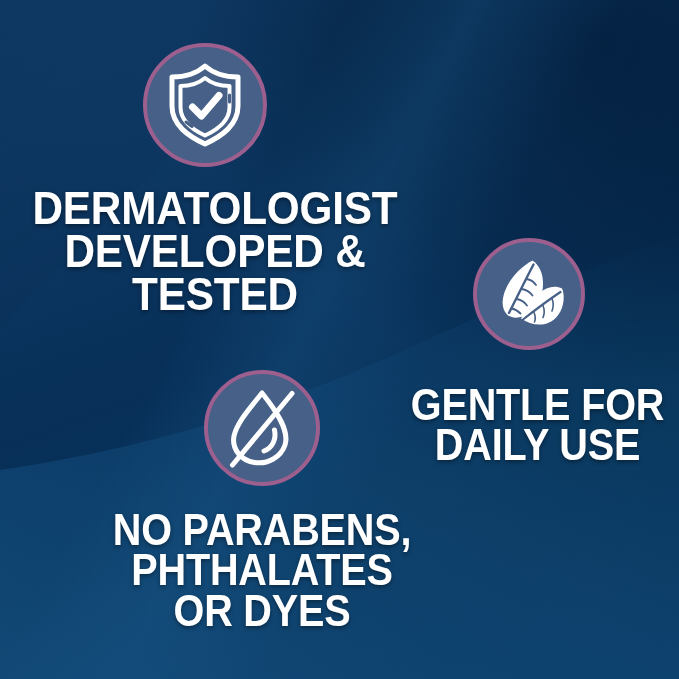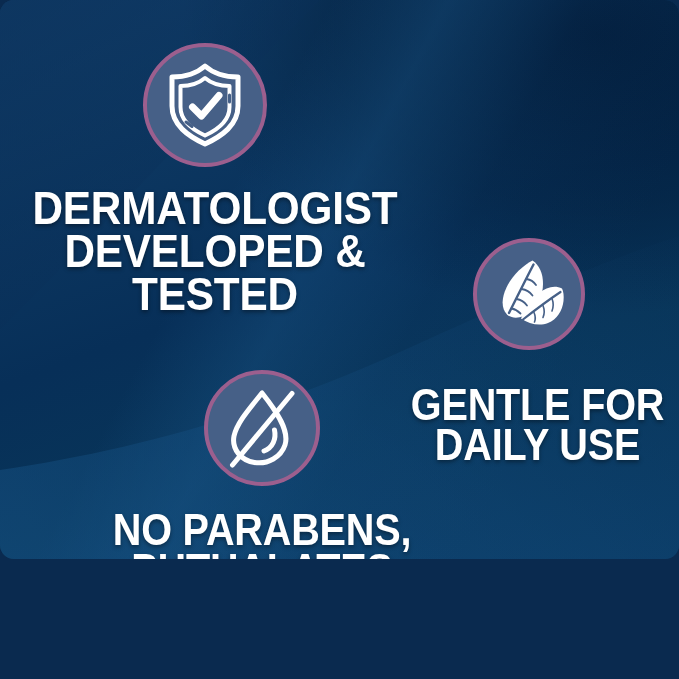--- a/index.html
+++ b/index.html
@@ -3,25 +3,24 @@
 <meta charset="utf-8">
 <style>
   html, body {
     margin: 0;
     padding: 0;
     background: #0a2a4f;
   }
   #poster {
     position: relative;
     width: 679px;
-    height: 559px;
+    height: 679px;
     overflow: hidden;
     font-family: "Liberation Sans", "DejaVu Sans", sans-serif;
     background: #0b3157;
-    border-radius: 14px;
   }
   .bg-layer {
     position: absolute;
     inset: 0;
     width: 100%;
     height: 100%;
   }
   
   .bg-base {
     background:

